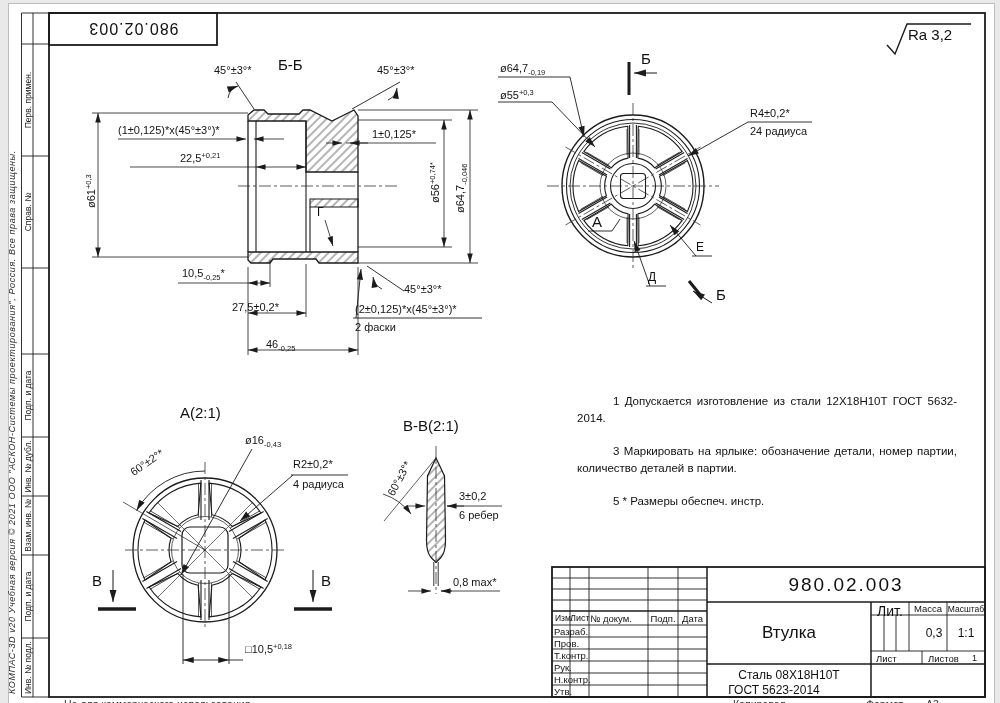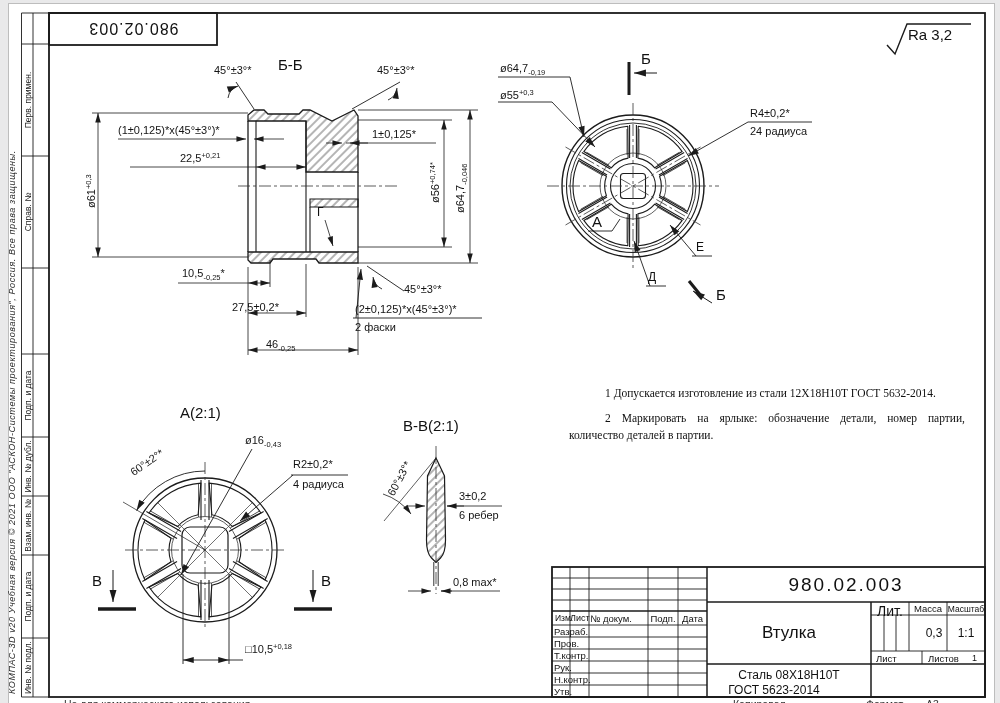--- a/index.html
+++ b/index.html
@@ -16,21 +16,21 @@
   .surflet{position:absolute;white-space:nowrap;font-size:12px;color:#111;}
   .r90{transform:rotate(-90deg);transform-origin:0 0;}
   .mlabel{position:absolute;font-size:8.5px;line-height:11px;height:11px;text-align:center;
           color:#222;transform:rotate(-90deg);transform-origin:0 0;white-space:nowrap;}
   #watermark{position:absolute;left:7px;top:694px;width:648px;font-size:9px;font-style:italic;
              letter-spacing:.6px;color:#2b2b2b;transform:rotate(-90deg);transform-origin:0 0;white-space:nowrap;}
   #cornerstamp{position:absolute;left:50px;top:13px;width:167px;height:31px;line-height:31px;
                text-align:center;font-size:16px;letter-spacing:1px;transform:rotate(180deg);color:#111;}
   #techreq{position:absolute;left:561px;top:377px;width:412px;font-size:11.5px;line-height:17px;
            text-align:justify;color:#101010;}
-  #techreq p{margin:8px;text-indent:36px;font-family:Liberation Serif, serif;}
+  #techreq p{margin:16px;text-indent:36px;}
   #ra{position:absolute;left:908px;top:26px;font-size:15px;color:#111;}
   .tb{position:absolute;white-space:nowrap;color:#111;}
   .c{text-align:center;}
   #footer div{position:absolute;font-size:10.5px;color:#333;white-space:nowrap;}
 </style>
 </head>
 <body>
 
 <div id="stage">
   <div id="paper"></div>
@@ -340,21 +340,22 @@
   <div class="dim" style="left:245px;top:642px"><span>□10,5</span><sup>+0,18</sup></div>
 
   <div class="vtitle" style="left:403px;top:417px">В-В(2:1)</div>
   <div class="dim" style="left:385px;top:492px;transform:rotate(-62deg);transform-origin:0 0">60°±3°*</div>
   <div class="dim" style="left:459px;top:490px">3±0,2</div>
   <div class="dim" style="left:459px;top:509px">6 ребер</div>
   <div class="dim" style="left:453px;top:576px">0,8 max*</div>
 
   <div id="techreq">
     <p>1  Допускается изготовление из стали 12Х18Н10Т ГОСТ 5632-2014.</p>
-    <p>2  Маркировать на ярлыке: обозначение детали, номер партии, количество деталей в партии.</p>
+    <p>3  Маркировать на ярлыке: обозначение детали, номер партии, количество деталей в партии.</p>
+    <p>5  * Размеры обеспеч. инстр.</p>
   </div>
 
   <div class="tb c" style="left:555px;top:613px;width:15px;font-size:8.5px">Изм.</div>
   <div class="tb c" style="left:570px;top:613px;width:19px;font-size:9px">Лист</div>
   <div class="tb c" style="left:589px;top:613px;width:44px;font-size:9.5px">№ докум.</div>
   <div class="tb c" style="left:648px;top:613px;width:30px;font-size:9.5px">Подп.</div>
   <div class="tb c" style="left:678px;top:613px;width:29px;font-size:9.5px">Дата</div>
   <div class="tb" style="left:554px;top:626px;font-size:9.5px">Разраб.</div>
   <div class="tb" style="left:554px;top:638px;font-size:9.5px">Пров.</div>
   <div class="tb" style="left:554px;top:650px;font-size:9.5px">Т.контр.</div>

